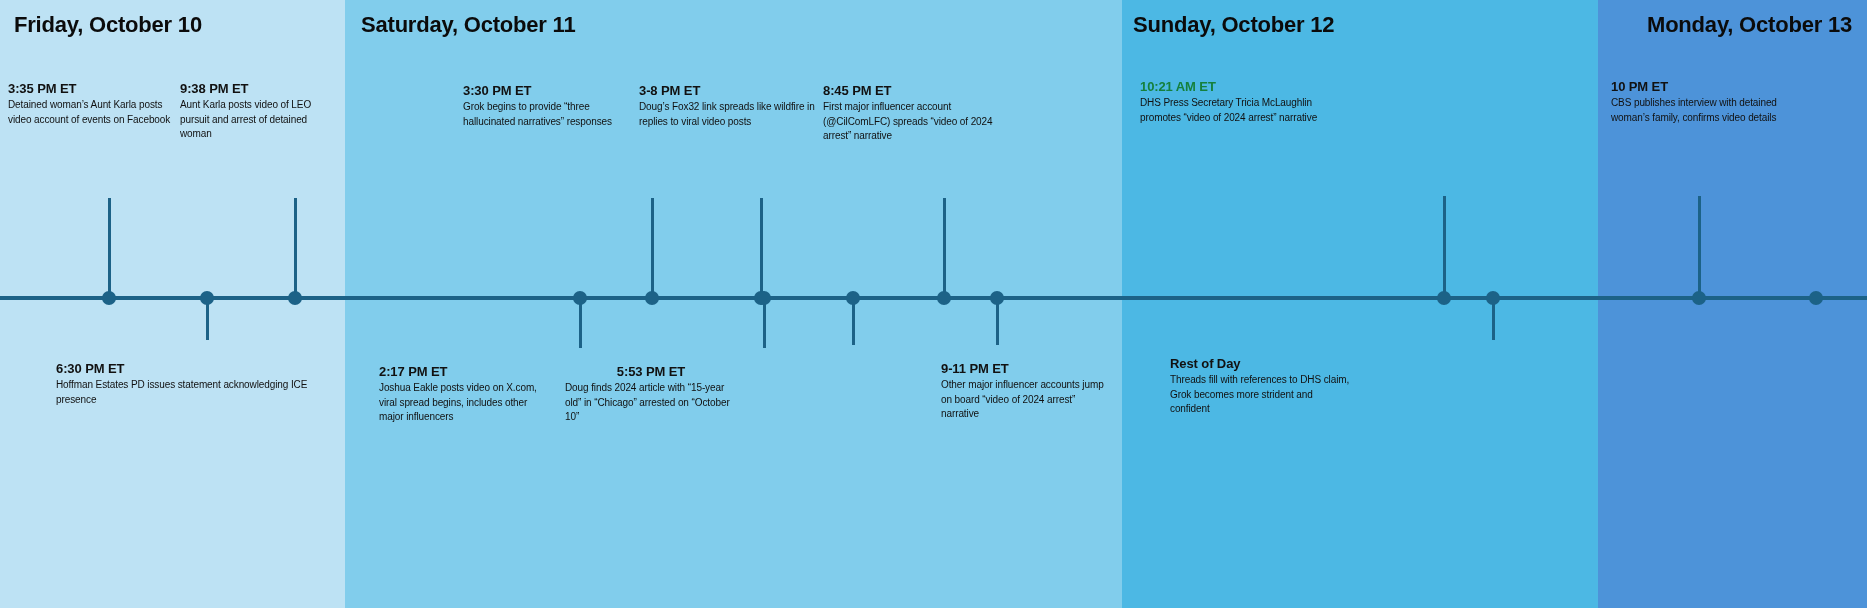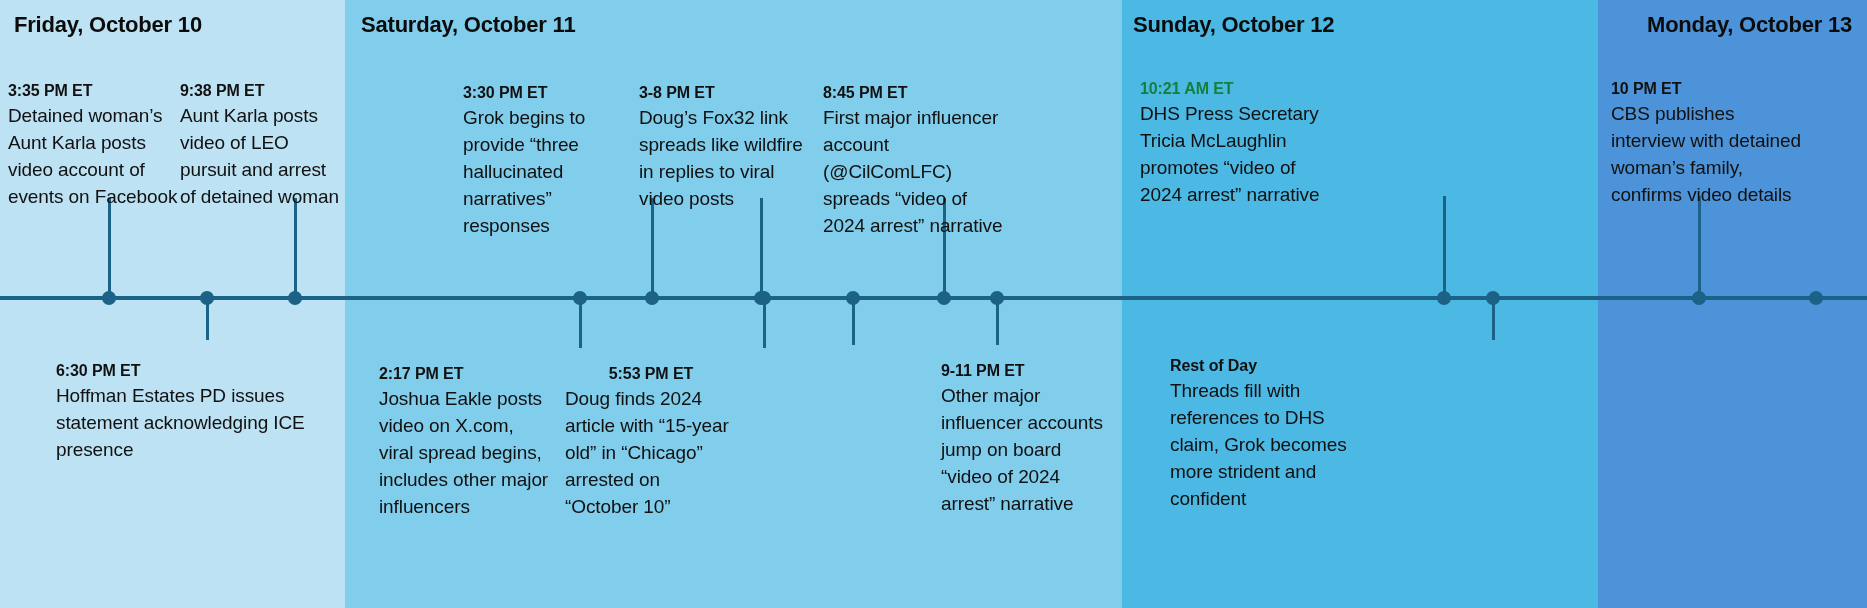--- a/index.html
+++ b/index.html
@@ -44,28 +44,28 @@
     width: 3px;
     background: #1c6287;
   }
 
   
   .event {
     position: absolute;
     color: #111;
   }
   .event .etime {
-    font-size: 16px;
+    font-size: 13px;
     font-weight: bold;
     line-height: 1.42;
     letter-spacing: -0.1px;
     white-space: nowrap;
   }
   .event .edesc {
-    font-size: 19px;
+    font-size: 10px;
     font-weight: normal;
     line-height: 1.42;
     letter-spacing: -0.1px;
   }
   .event.below .etime { margin-bottom: 0; }
 </style>
 </head>
 <body>
 
 <div id="timeline">

